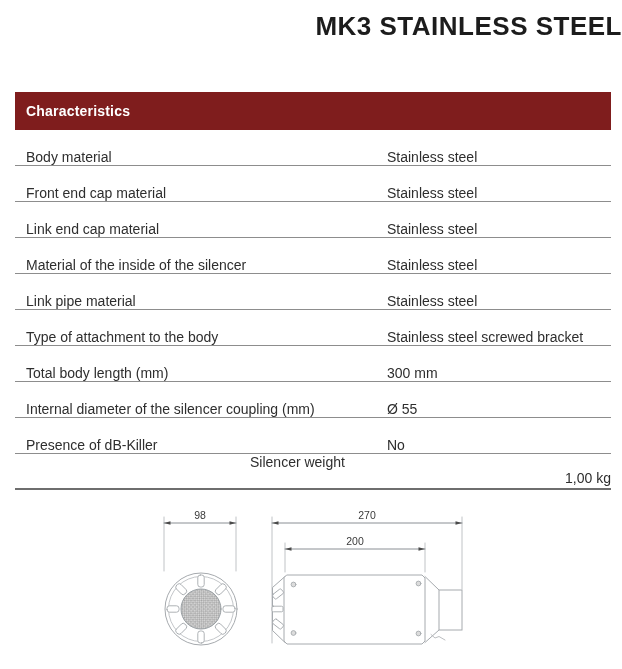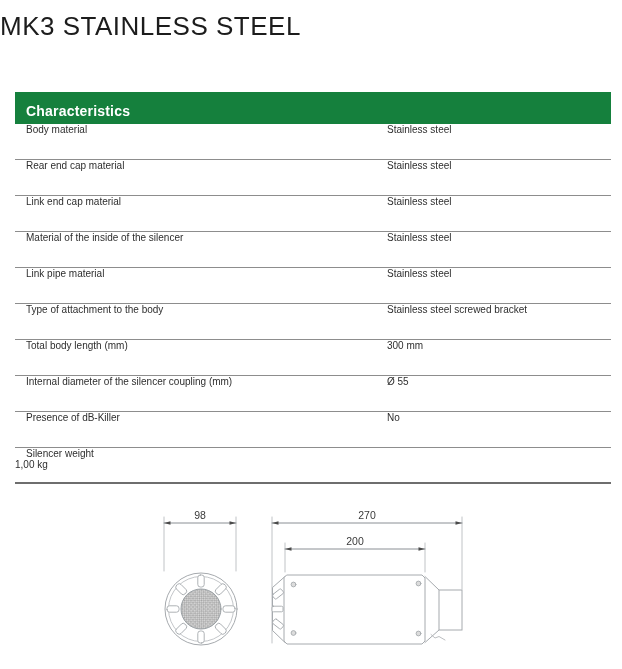--- a/index.html
+++ b/index.html
@@ -7,48 +7,48 @@
     width: 622px; height: 669px;
     background: #ffffff;
     position: relative;
     font-family: "Liberation Sans", sans-serif;
     overflow: hidden;
   }
   .page-title {
     position: absolute;
     top: 11px; left: 0;
     width: 622px;
-    text-align: left;
+    text-align: right;
     font-size: 26px;
-    font-weight: 400;
+    font-weight: 700;
     letter-spacing: 0.5px;
     color: #1c1c1c;
     white-space: nowrap;
   }
   .spec-table {
     position: absolute;
     left: 15px; top: 92px;
     width: 596px;
   }
   .spec-header {
-    height: 32px;
+    height: 38px;
     line-height: 38px;
-    background: #15803d;
+    background: #7f1d1d;
     color: #ffffff;
     font-size: 14px;
     font-weight: 700;
     padding-left: 11px;
     letter-spacing: 0.2px;
   }
   .spec-row {
     display: flex;
-    align-items: flex-start;
+    align-items: flex-end;
     height: 35px;
     border-bottom: 1px solid #8d8d8d;
-    font-size: 10px;
+    font-size: 14px;
     color: #2e2e2e;
   }
   .spec-row:last-child { border-bottom: 2px solid #6e6e6e; height: 34px; flex-direction: column; }
   .spec-label {
     width: 372px;
     padding-left: 11px;
     box-sizing: border-box;
     flex: none;
   }
   .spec-value { flex: 1; }
@@ -69,21 +69,21 @@
 <div class="page-title">MK3 STAINLESS STEEL</div>
 
 <div class="spec-table">
   <div class="spec-header">Characteristics</div>
 
   <div class="spec-row">
     <div class="spec-label">Body material</div>
     <div class="spec-value">Stainless steel</div>
   </div>
   <div class="spec-row">
-    <div class="spec-label">Rear end cap material</div>
+    <div class="spec-label">Front end cap material</div>
     <div class="spec-value">Stainless steel</div>
   </div>
   <div class="spec-row">
     <div class="spec-label">Link end cap material</div>
     <div class="spec-value">Stainless steel</div>
   </div>
   <div class="spec-row">
     <div class="spec-label">Material of the inside of the silencer</div>
     <div class="spec-value">Stainless steel</div>
   </div>

